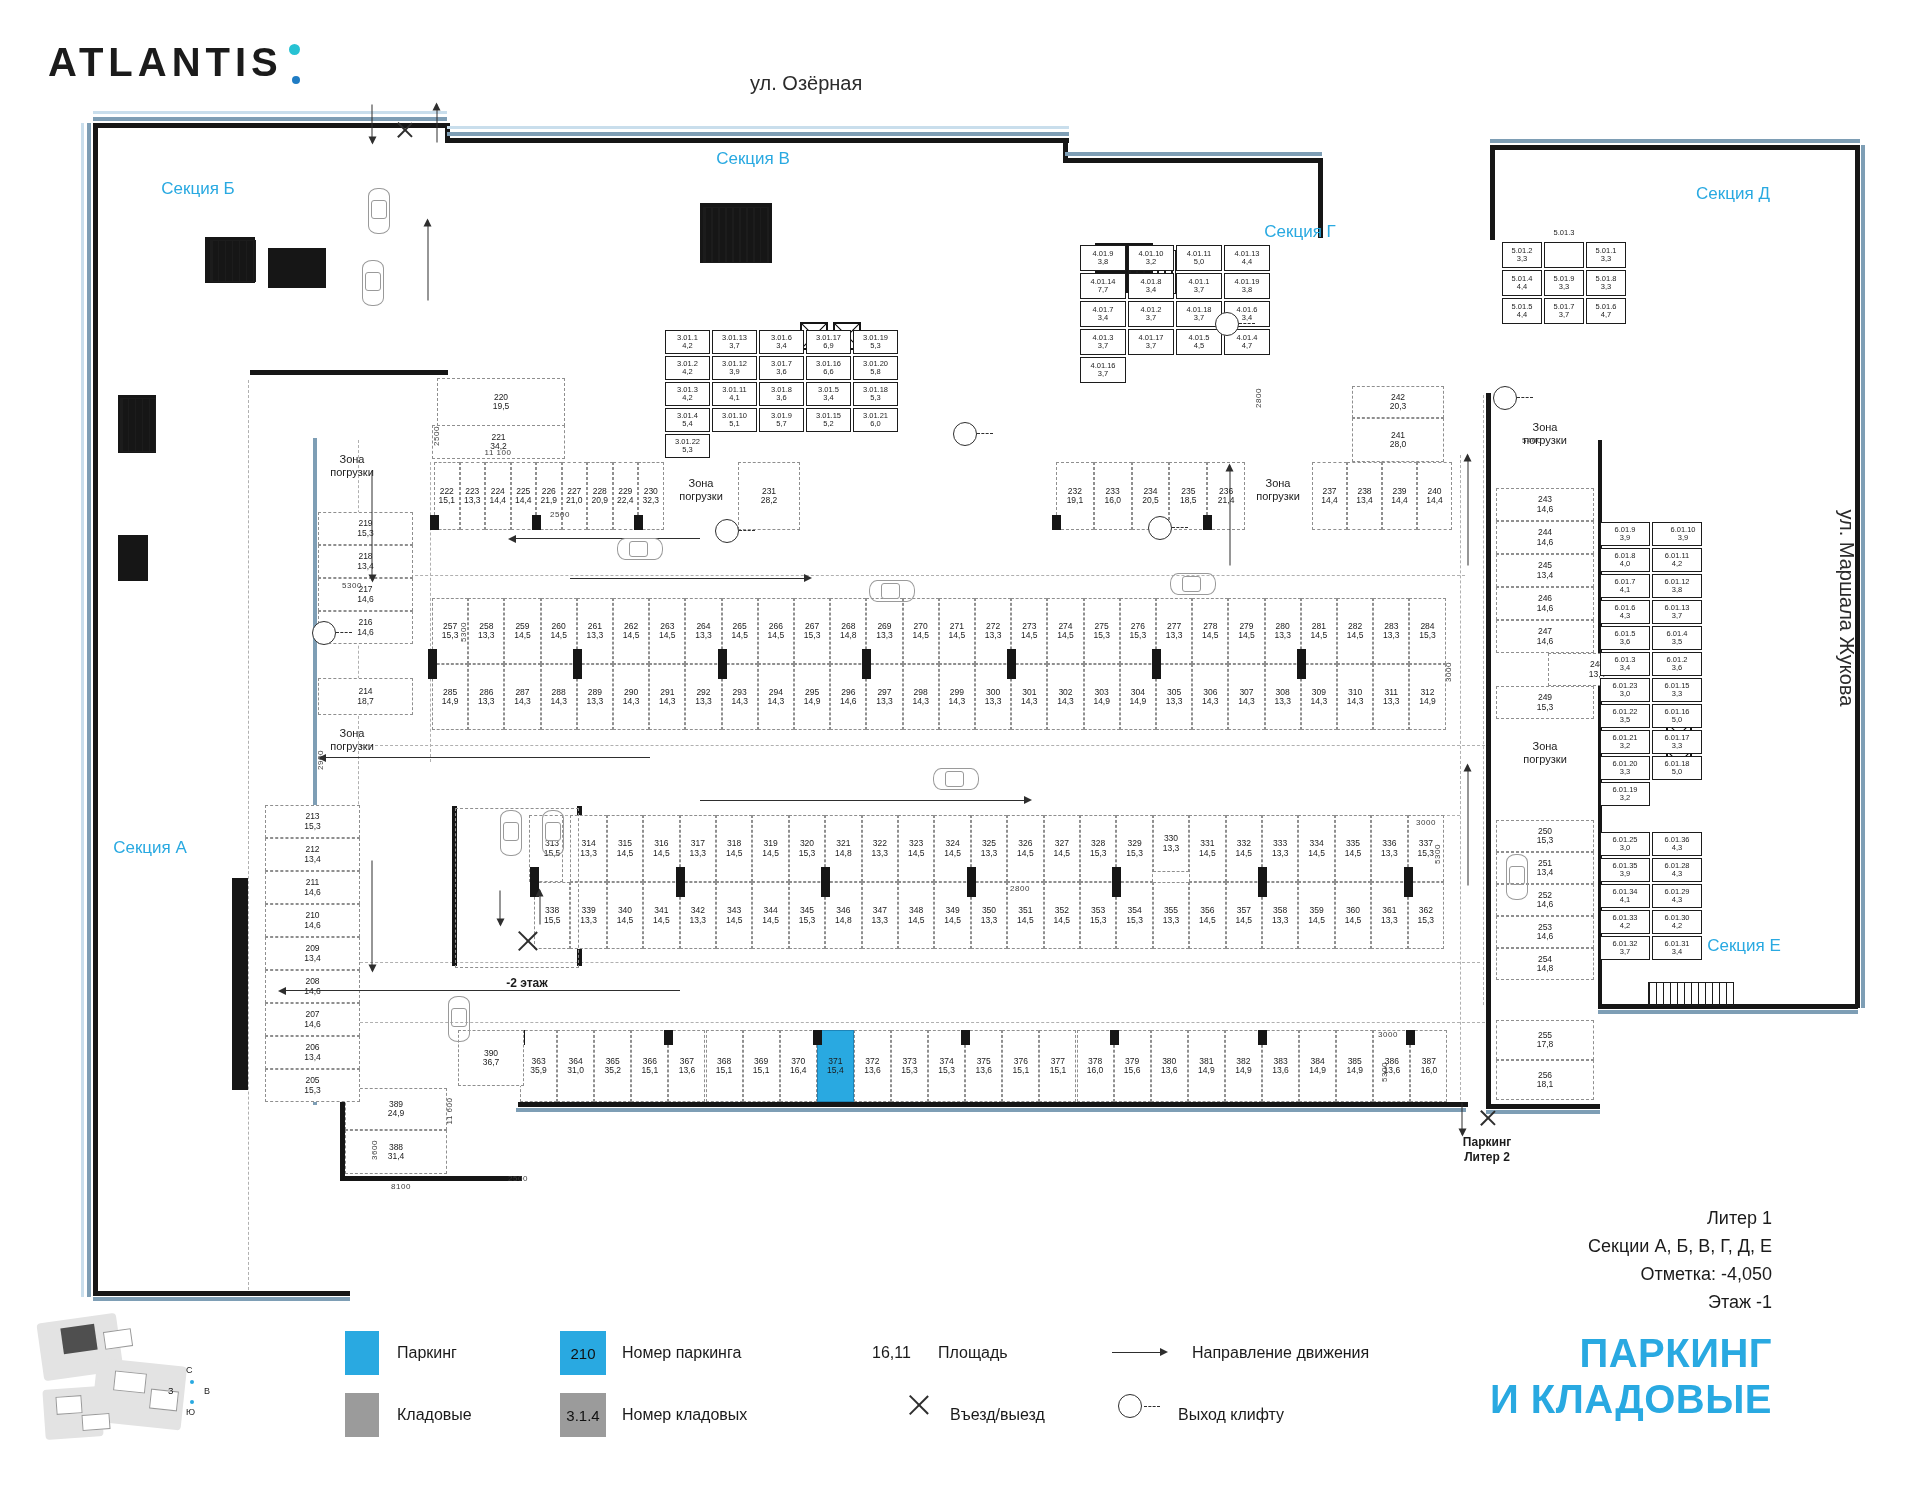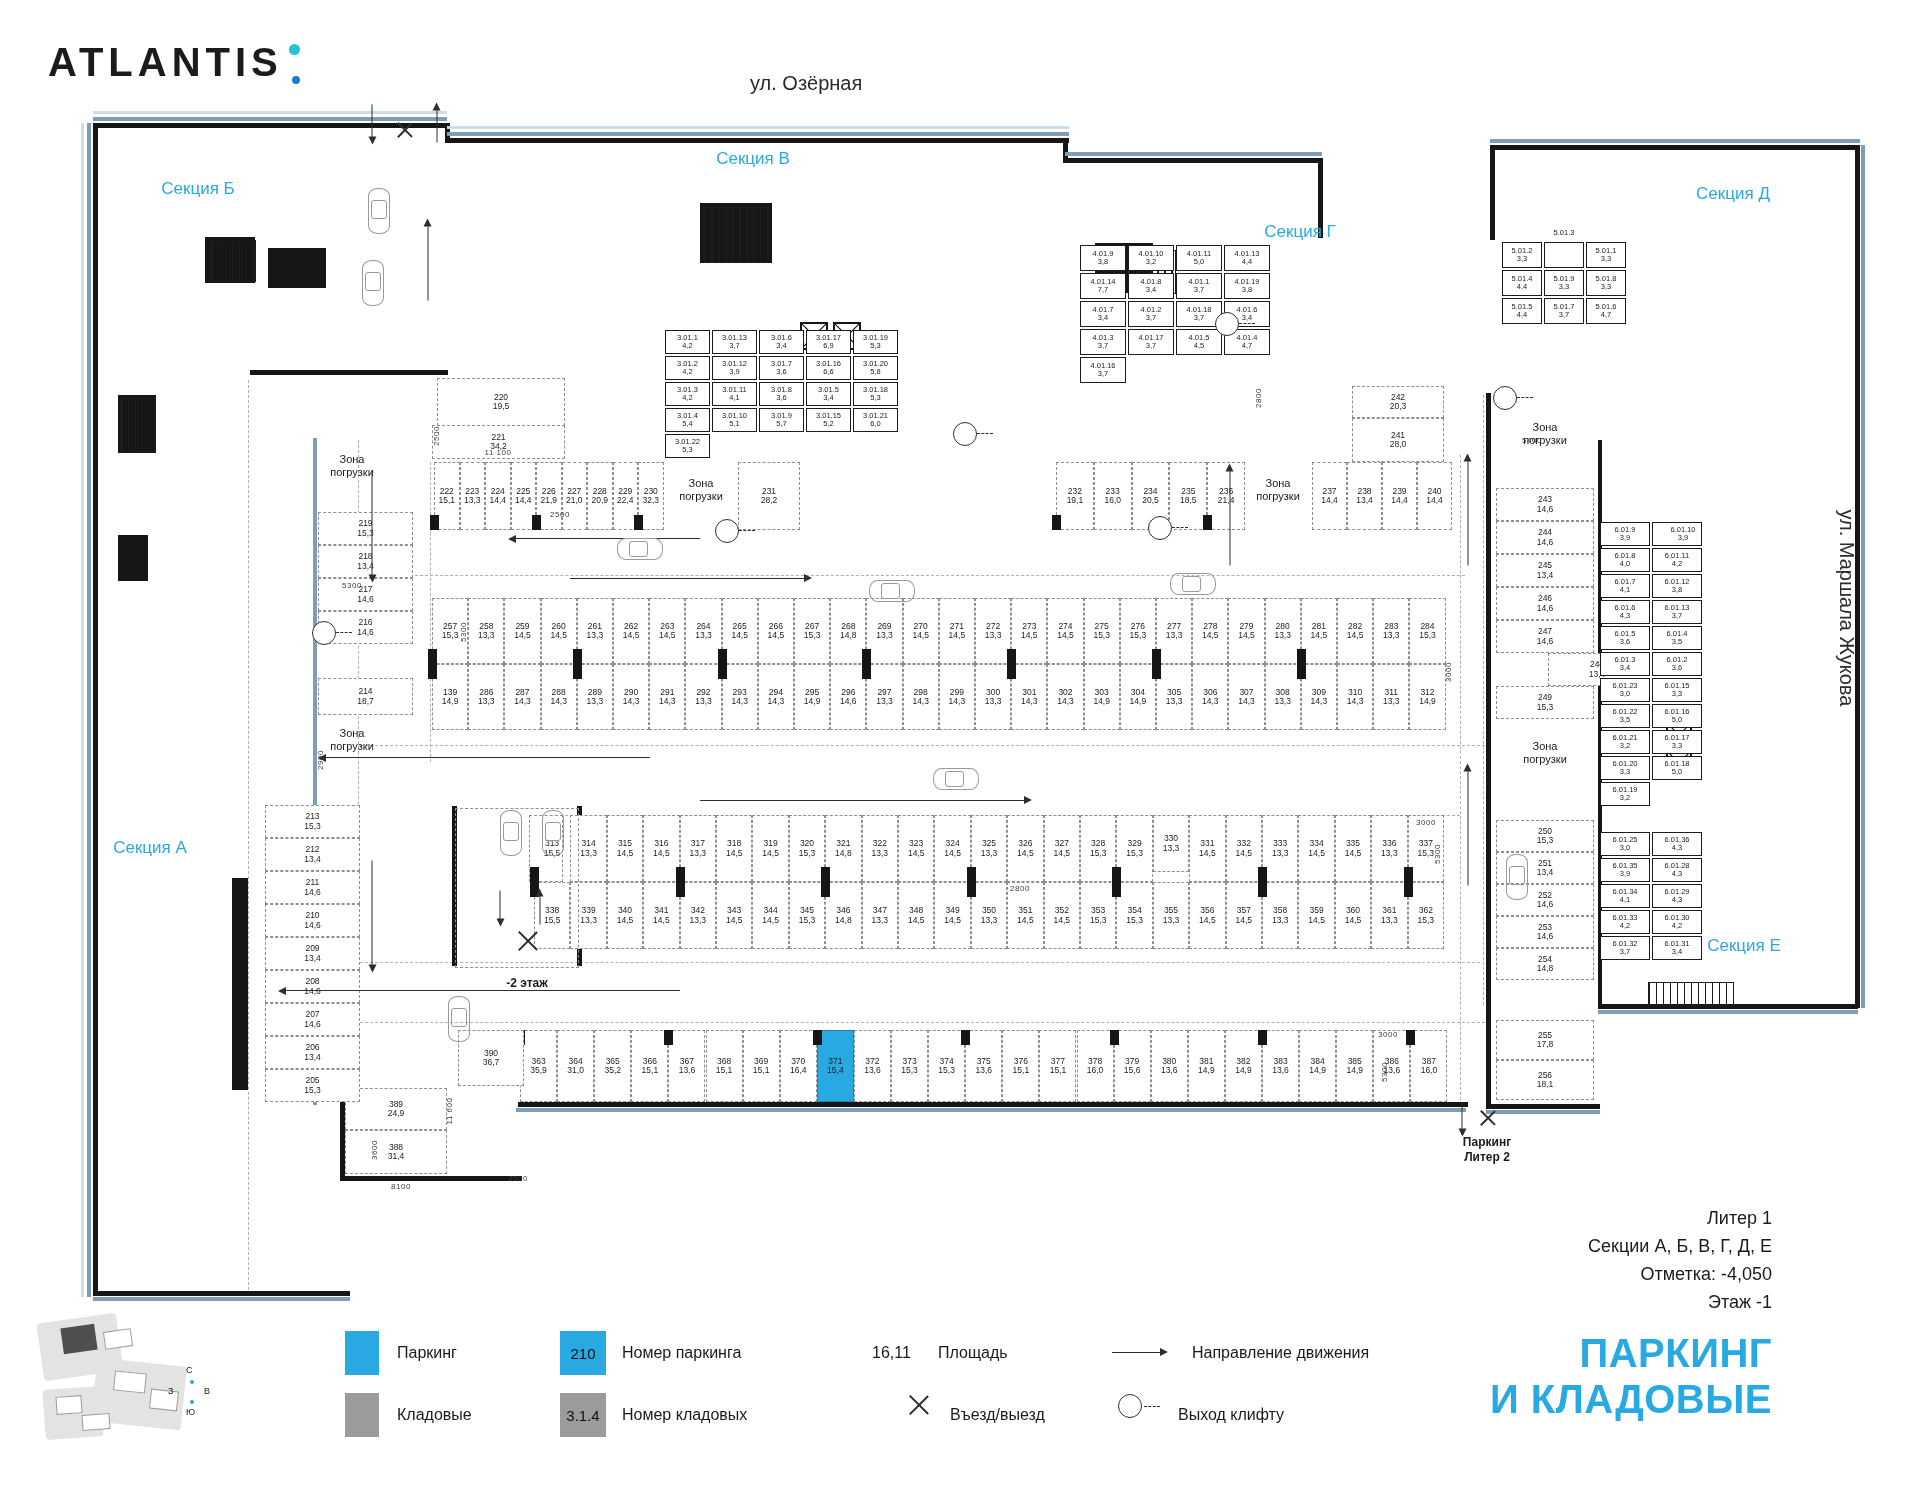--- a/index.html
+++ b/index.html
@@ -352,21 +352,21 @@
       </div>
       <div class="stall" style="left: 1373.2px; top: 598px; width: 36.2px; height: 66px;">
         <span>283</span>
         <span>13,3</span>
       </div>
       <div class="stall" style="left: 1409.4px; top: 598px; width: 36.2px; height: 66px;">
         <span>284</span>
         <span>15,3</span>
       </div>
       <div class="stall" style="left: 432px; top: 664px; width: 36.2px; height: 66px;">
-        <span>139</span>
+        <span>285</span>
         <span>14,9</span>
       </div>
       <div class="post" style="left: 428px; top: 664px;"></div>
       <div class="stall" style="left: 468.2px; top: 664px; width: 36.2px; height: 66px;">
         <span>286</span>
         <span>13,3</span>
       </div>
       <div class="stall" style="left: 504.4px; top: 664px; width: 36.2px; height: 66px;">
         <span>287</span>
         <span>14,3</span>

